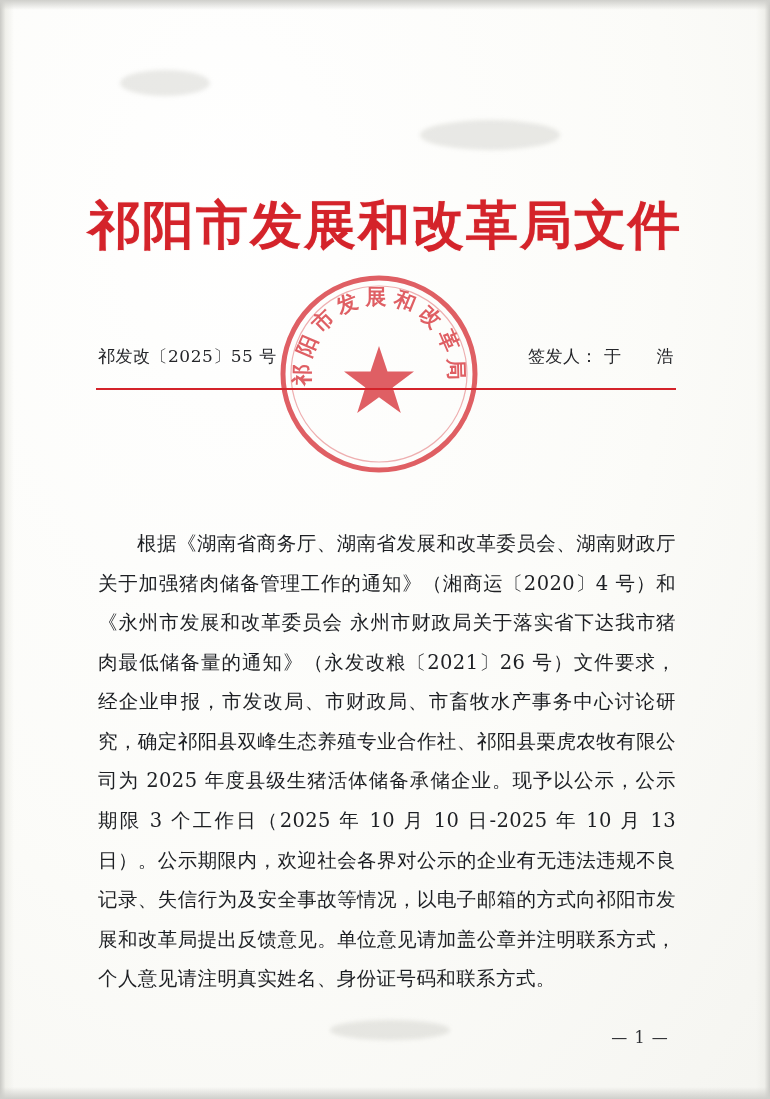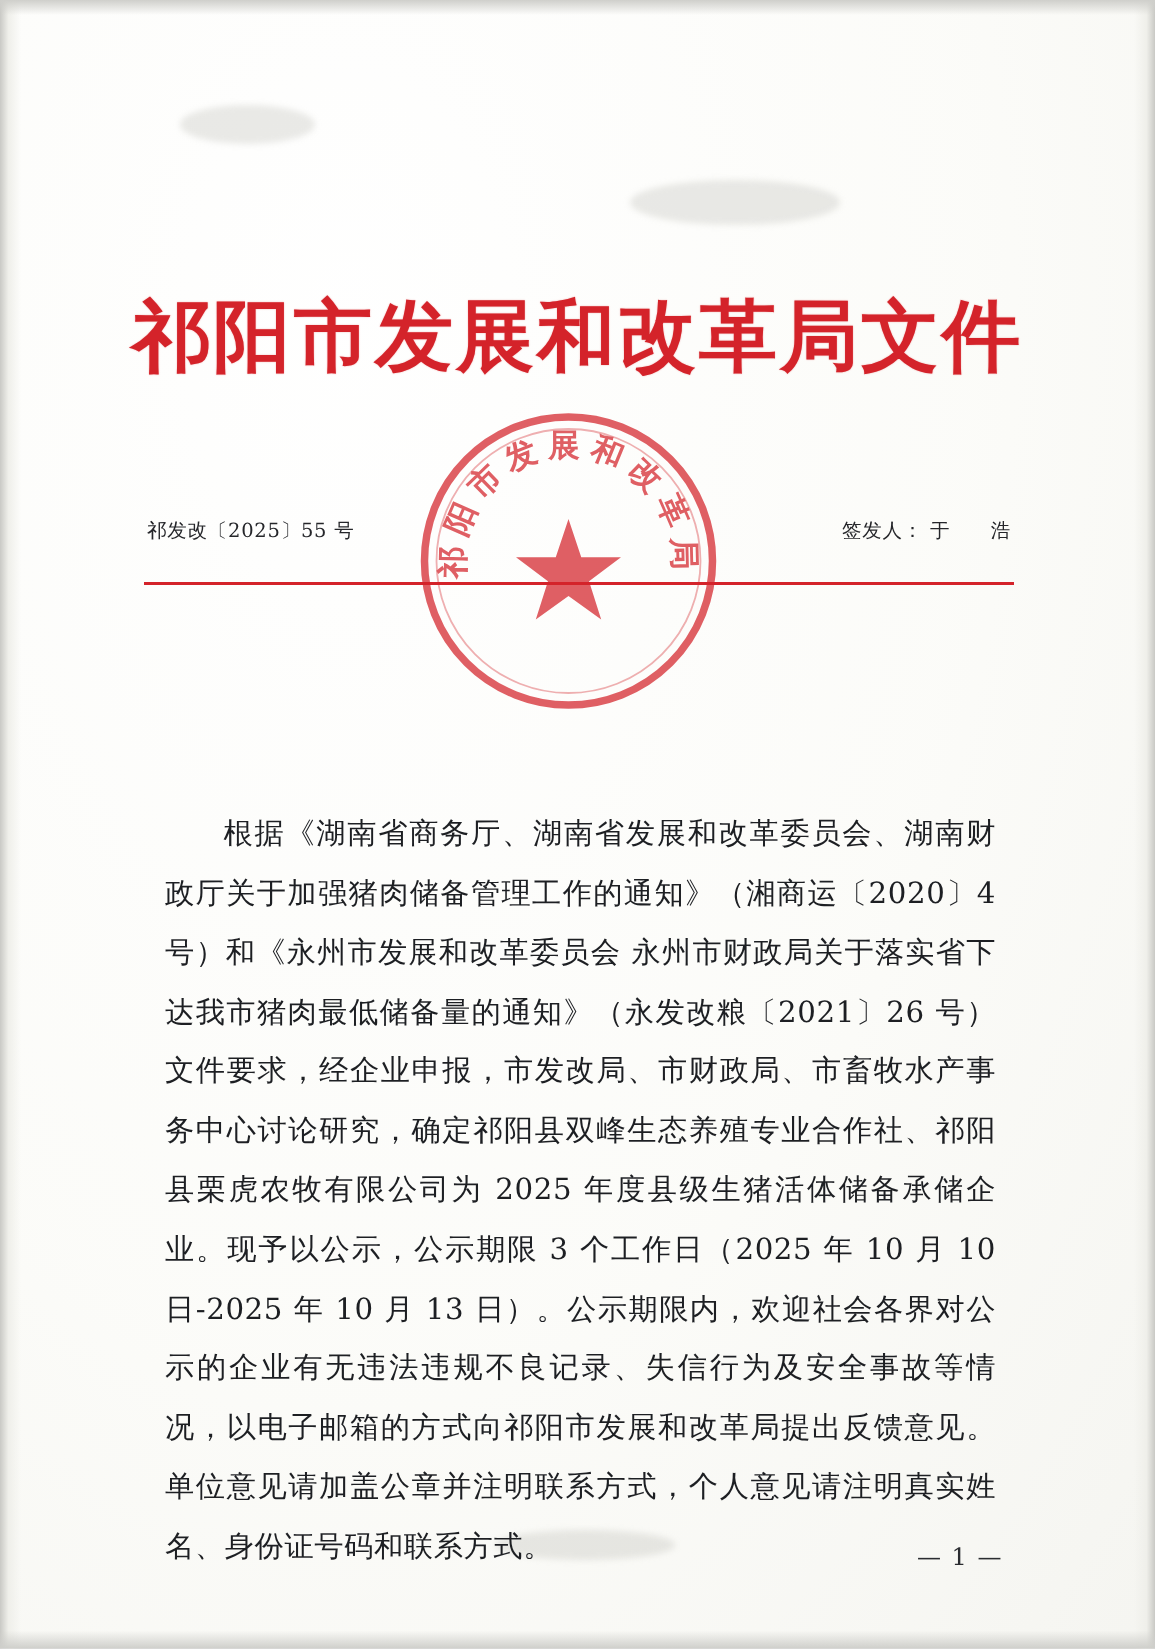--- a/index.html
+++ b/index.html
@@ -69,21 +69,21 @@
 
   
   .meta-row {
     position: absolute;
     top: 345px;
     left: 98px;
     width: 576px;
     display: flex;
     justify-content: space-between;
     align-items: baseline;
-    font-size: 13px;
+    font-size: 17px;
     color: #25262a;
     letter-spacing: 0.5px;
   }
   .doc-number { white-space: nowrap; }
   .signer { white-space: pre; }
 
   
   .red-rule {
     position: absolute;
     top: 388px;
@@ -114,21 +114,21 @@
     left: 98px;
     width: 578px;
     font-size: 19.5px;
     line-height: 2.03;
     color: #1d1f23;
     text-align: justify;
     text-justify: inter-ideograph;
     letter-spacing: 0.4px;
   }
   .doc-body p {
-    margin: 12px;
+    margin: 0;
     text-indent: 2em;
   }
 
   
   .page-number {
     position: absolute;
     bottom: 52px;
     left: 0;
     width: 770px;
     text-align: center;

